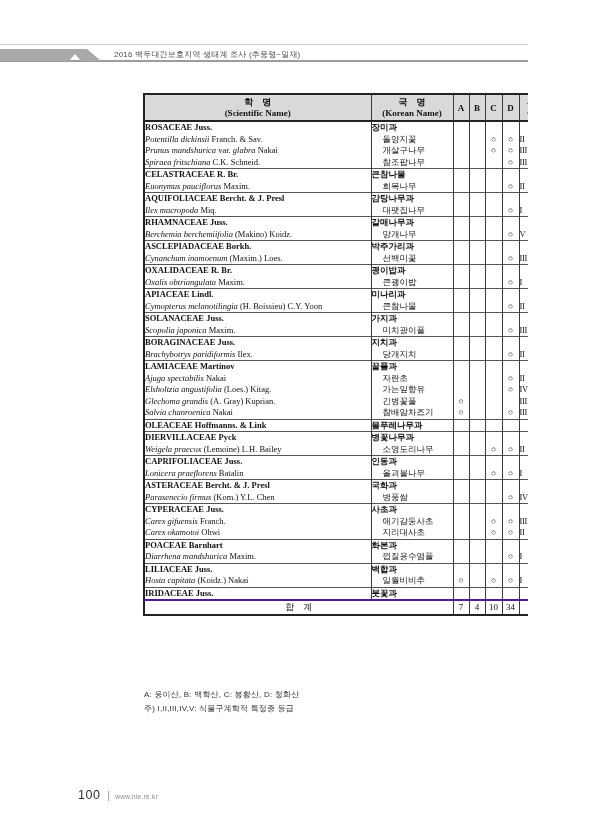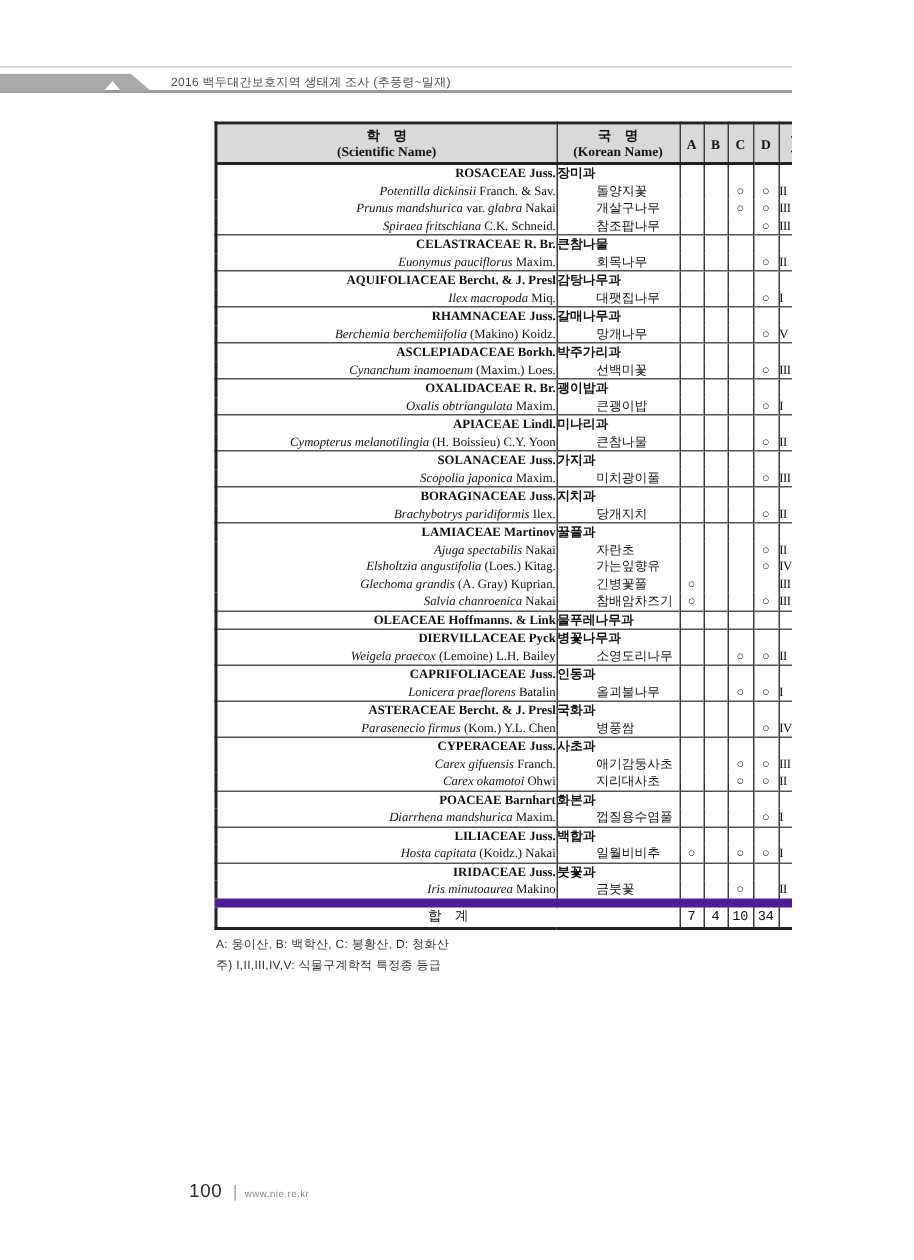--- a/index.html
+++ b/index.html
@@ -8,47 +8,47 @@
 
   
   .band-topline { position:absolute; left:0; top:44px; width:609px; height:1px; background:#cfcfcf; }
   .band-underline { position:absolute; left:0; top:60px; width:609px; height:2px; background:#9c9c9c; }
   .band-bar { position:absolute; left:0; top:49px; width:101px; height:12px; background:#a9a9a9;
               clip-path:polygon(0 0, 87px 0, 101px 12px, 81px 12px, 75px 5px, 69px 12px, 0 12px); }
   .band-title { position:absolute; left:114px; top:50px; font-family:"Liberation Sans","DejaVu Sans",sans-serif;
                 font-size:8px; line-height:10px; color:#4d4d4d; letter-spacing:0.2px; }
 
   
-  table.tbl { position:absolute; left:143px; top:81px; width:400px; border-collapse:collapse;
+  table.tbl { position:absolute; left:143px; top:93px; width:400px; border-collapse:collapse;
               table-layout:fixed; border:2px solid #222; }
   .tbl th, .tbl td { border-left:1px solid #3a3a3a; overflow:hidden; }
   .tbl thead th { background:#d9d9d9; border-bottom:2px solid #222; font-size:9px; font-weight:bold;
                   text-align:center; padding:2px 0 1px 0; line-height:11px; vertical-align:middle; }
   .gstack { width:10px; margin:0 auto; word-break:break-all; line-height:10px; font-size:9px; }
   .tbl tbody td { height:11.5px; line-height:11.5px; font-size:8.5px; padding:0; white-space:nowrap; }
-  td.sci { padding-left:5px;text-align:right; }
-  tr.species td.sci { padding-left:13px; }
+  td.sci { padding-left:5px; }
+  tr.species td.sci { }
   td.kor { padding-left:5px; }
-  tr.species td.kor { padding-left:26px; }
+  tr.species td.kor { padding-left:11px; }
   tr.family td { font-weight:bold; }
   tr.family { border-top:1px solid #555; }
   .it { font-style:italic; }
   td.mark { text-align:center; font-size:8px; }
   td.grade { text-align:left; letter-spacing:-0.3px; }
-  .tbl tfoot tr { border-top:6px solid #4c1d95;font-family:Liberation Mono, monospace; }
+  .tbl tfoot tr { border-top:2px solid #4c1d95; }
   .tbl tfoot td { height:13px; line-height:13px; font-size:9px; text-align:center; padding:0; }
 
   
-  .notes { position:absolute; left:144px; top:623px; font-family:"Liberation Sans","DejaVu Sans",sans-serif;
+  .notes { position:absolute; left:144px; top:688px; font-family:"Liberation Sans","DejaVu Sans",sans-serif;
            font-size:8px; line-height:13.5px; color:#333; letter-spacing:0.2px; }
 
   
   .footer { position:absolute; left:78px; top:785px; font-family:"Liberation Sans","DejaVu Sans",sans-serif;
             color:#2e2e2e; }
-  .footer .pagenum { font-size:12.5px; letter-spacing:0.5px;margin-left:48px; }
+  .footer .pagenum { font-size:12.5px; letter-spacing:0.5px; }
   .footer .sep { color:#9a9a9a; font-size:11px; margin:0 5px 0 7px; }
   .footer .site { font-size:6.5px; color:#8a8a8a; letter-spacing:0.3px; }
 </style>
 </head>
 <body>
 
 <div class="page">
 
   <div class="band-topline"></div>
   <div class="band-underline"></div>
@@ -438,29 +438,20 @@
         </tr>
         <tr class="family">
           <td class="sci"><span>IRIDACEAE Juss.</span></td>
           <td class="kor">붓꽃과</td>
           <td class="mark"></td>
           <td class="mark"></td>
           <td class="mark"></td>
           <td class="mark"></td>
           <td class="grade"></td>
         </tr>
-        <tr class="species">
-          <td class="sci"><span class="it">Iris minutoaurea </span><span>Makino</span></td>
-          <td class="kor">금붓꽃</td>
-          <td class="mark"></td>
-          <td class="mark"></td>
-          <td class="mark">○</td>
-          <td class="mark"></td>
-          <td class="grade">II</td>
-        </tr>
       </tbody>
     <tfoot>
       <tr>
         <td colspan="2">합　계</td>
         <td>7</td>
         <td>4</td>
         <td>10</td>
         <td>34</td>
         <td></td>
       </tr>

